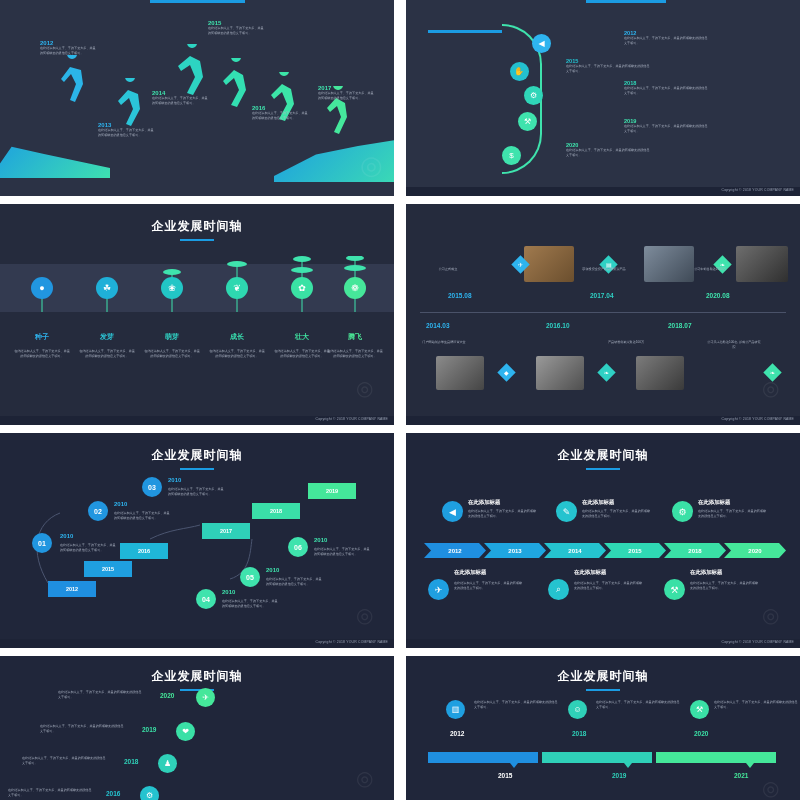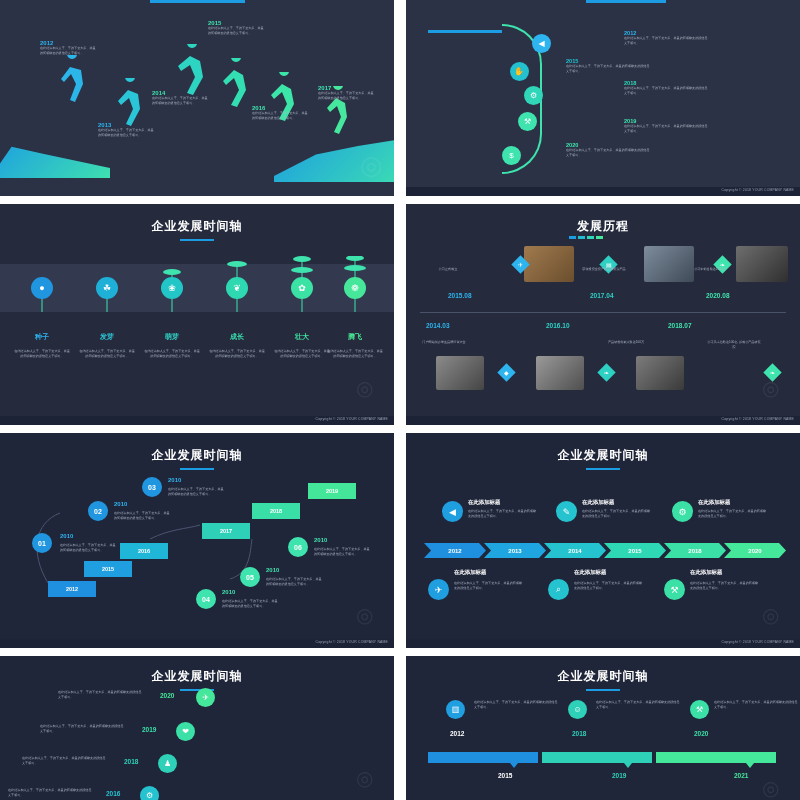--- a/index.html
+++ b/index.html
@@ -304,29 +304,20 @@
     <div class="stagetxt" style="left:209px;top:145px">在此处添加人文字、字的下要大多、并量的简明能要的提信息文字明可。</div>
     <div class="stagetxt" style="left:274px;top:145px">在此处添加人文字、字的下要大多、并量的简明能要的提信息文字明可。</div>
     <div class="stagetxt" style="left:327px;top:145px">在此处添加人文字、字的下要大多、并量的简明能要的提信息文字明可。</div>
 
     <div class="wm" style="left:356px;top:172px;font-size:20px">◎</div>
     <div class="botbar"></div>
     <div class="copyright">Copyright © 2018 YOUR COMPANY NAME</div>
   </div>
 
   <div class="slide s4 dark">
-    <div style="margin-top:14px">
-      <div class="title">发展历程</div>
-      <div class="tickdash" style="left:163px;top:32px">
-        <i style="background:#1b9ce3"></i>
-          <i style="background:#22bcd2"></i>
-          <i style="background:#2fd6b8"></i>
-          <i style="background:#45e79a"></i>
-      </div>
-    </div>
     <div class="axis"></div>
 
     <div class="ph" style="left:118px;top:42px;width:50px;height:36px;background:linear-gradient(135deg,#a07a4e,#6b4f2e)"></div>
     <div class="ph" style="left:238px;top:42px;width:50px;height:36px;background:linear-gradient(135deg,#7e8c9c,#3f4a57)"></div>
     <div class="ph" style="left:330px;top:42px;width:52px;height:36px;background:linear-gradient(135deg,#6e6e6e,#2f2f2f)"></div>
 
     <div class="dia" style="left:108px;top:54px;background:#2eb4ef">
         <span>✈</span>
       </div>
     <div class="dia" style="left:196px;top:54px;background:#2fd0c4">

